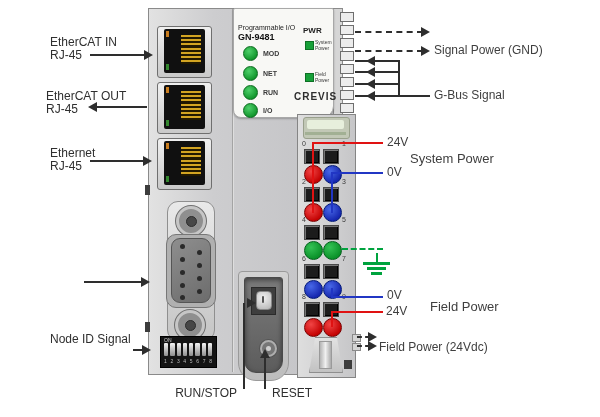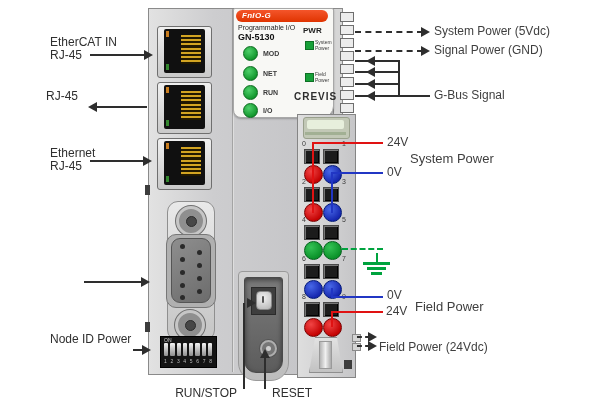--- a/index.html
+++ b/index.html
@@ -134,23 +134,22 @@
   </div>
   <div class="rj45" style="top:138px">
     <div class="rj-in">
       <div class="rj-pins"></div>
       <div class="rj-dot-o"></div>
       <div class="rj-dot-g"></div>
     </div>
   </div>
 
   <div class="panel"></div>
-  <div class="hdr">FnIO-G</div>
   <div class="abs" style="left:238px;top:24px;font-size:7px;line-height:8px;color:#222;">Programmable I/O</div>
-  <div class="abs" style="left:238px;top:32px;font-size:9px;line-height:10px;font-weight:bold;color:#111;">GN-5130</div>
+  <div class="abs" style="left:238px;top:32px;font-size:9px;line-height:10px;font-weight:bold;color:#111;">GN-9481</div>
 
   <div class="led" style="left:243px;top:46px"></div>
   <div class="ledlbl" style="left:263px;top:50px">MOD</div>
   <div class="led" style="left:243px;top:66px"></div>
   <div class="ledlbl" style="left:263px;top:70px">NET</div>
   <div class="led" style="left:243px;top:85px"></div>
   <div class="ledlbl" style="left:263px;top:89px">RUN</div>
   <div class="led" style="left:243px;top:103px"></div>
   <div class="ledlbl" style="left:263px;top:107px">I/O</div>
 
@@ -261,44 +260,44 @@
   <div class="tnotch"></div>
 
   <div class="lbl" style="left:50px;top:36px">
     <div>EtherCAT IN</div>
       <div>RJ-45</div>
   </div>
   <div class="line" style="left:90px;top:54px;width:55px"></div>
   <div class="arr-r" style="left:144px;top:50px"></div>
 
   <div class="lbl" style="left:46px;top:90px">
+    <div>EtherCAT OUT</div>
       <div>RJ-45</div>
   </div>
   <div class="line" style="left:96px;top:106px;width:51px"></div>
   <div class="arr-l" style="left:88px;top:102px"></div>
 
   <div class="lbl" style="left:50px;top:147px">
     <div>Ethernet</div>
       <div>RJ-45</div>
   </div>
   <div class="line" style="left:90px;top:160px;width:55px"></div>
   <div class="arr-r" style="left:143px;top:156px"></div>
 
   <div class="line" style="left:84px;top:281px;width:58px"></div>
   <div class="arr-r" style="left:141px;top:277px"></div>
 
   <div class="lbl" style="left:50px;top:333px">
-      <div>Node ID Power</div>
+      <div>Node ID Signal</div>
   </div>
   <div class="line" style="left:133px;top:349px;width:10px"></div>
   <div class="arr-r" style="left:142px;top:345px"></div>
 
   <div class="dash" style="left:355px;top:31px;width:68px"></div>
   <div class="arr-r" style="left:421px;top:27px"></div>
-  <div class="rlbl" style="left:434px;top:25px">System Power (5Vdc)</div>
 
   <div class="dash" style="left:355px;top:50px;width:68px"></div>
   <div class="arr-r" style="left:421px;top:46px"></div>
   <div class="rlbl" style="left:434px;top:44px">Signal Power (GND)</div>
 
   <div class="line" style="left:355px;top:60px;width:45px"></div>
   <div class="arr-l" style="left:366px;top:56px"></div>
   <div class="line" style="left:355px;top:71px;width:45px"></div>
   <div class="arr-l" style="left:366px;top:67px"></div>
   <div class="line" style="left:355px;top:83px;width:45px"></div>
@@ -321,21 +320,21 @@
   <div class="wg" style="left:363px;top:262px;width:27px;height:3px"></div>
   <div class="wg" style="left:367px;top:267px;width:19px;height:3px"></div>
   <div class="wg" style="left:371px;top:272px;width:11px;height:3px"></div>
 
   <div class="wb" style="left:331px;top:288px;width:2px;height:10px"></div>
   <div class="wb" style="left:331px;top:296px;width:52px;height:2px"></div>
   <div class="rlbl" style="left:387px;top:289px">0V</div>
   <div class="wr" style="left:331px;top:311px;width:52px;height:2px"></div>
   <div class="wr" style="left:331px;top:311px;width:2px;height:16px"></div>
   <div class="rlbl" style="left:386px;top:305px">24V</div>
-  <div class="biglbl" style="left:415px;top:300px">Field Power</div>
+  <div class="biglbl" style="left:430px;top:300px">Field Power</div>
 
   <div class="dash" style="left:357px;top:336px;width:13px"></div>
   <div class="arr-r" style="left:368px;top:332px"></div>
   <div class="dash" style="left:357px;top:345px;width:13px"></div>
   <div class="arr-r" style="left:368px;top:341px"></div>
   <div class="rlbl" style="left:379px;top:341px">Field Power (24Vdc)</div>
 
   <div class="lbl" style="left:175px;top:387px;width:62px;text-align:right">RUN/STOP</div>
   <div class="vline" style="left:243px;top:303px;height:86px"></div>
   <div class="arr-r" style="left:247px;top:298px"></div>

